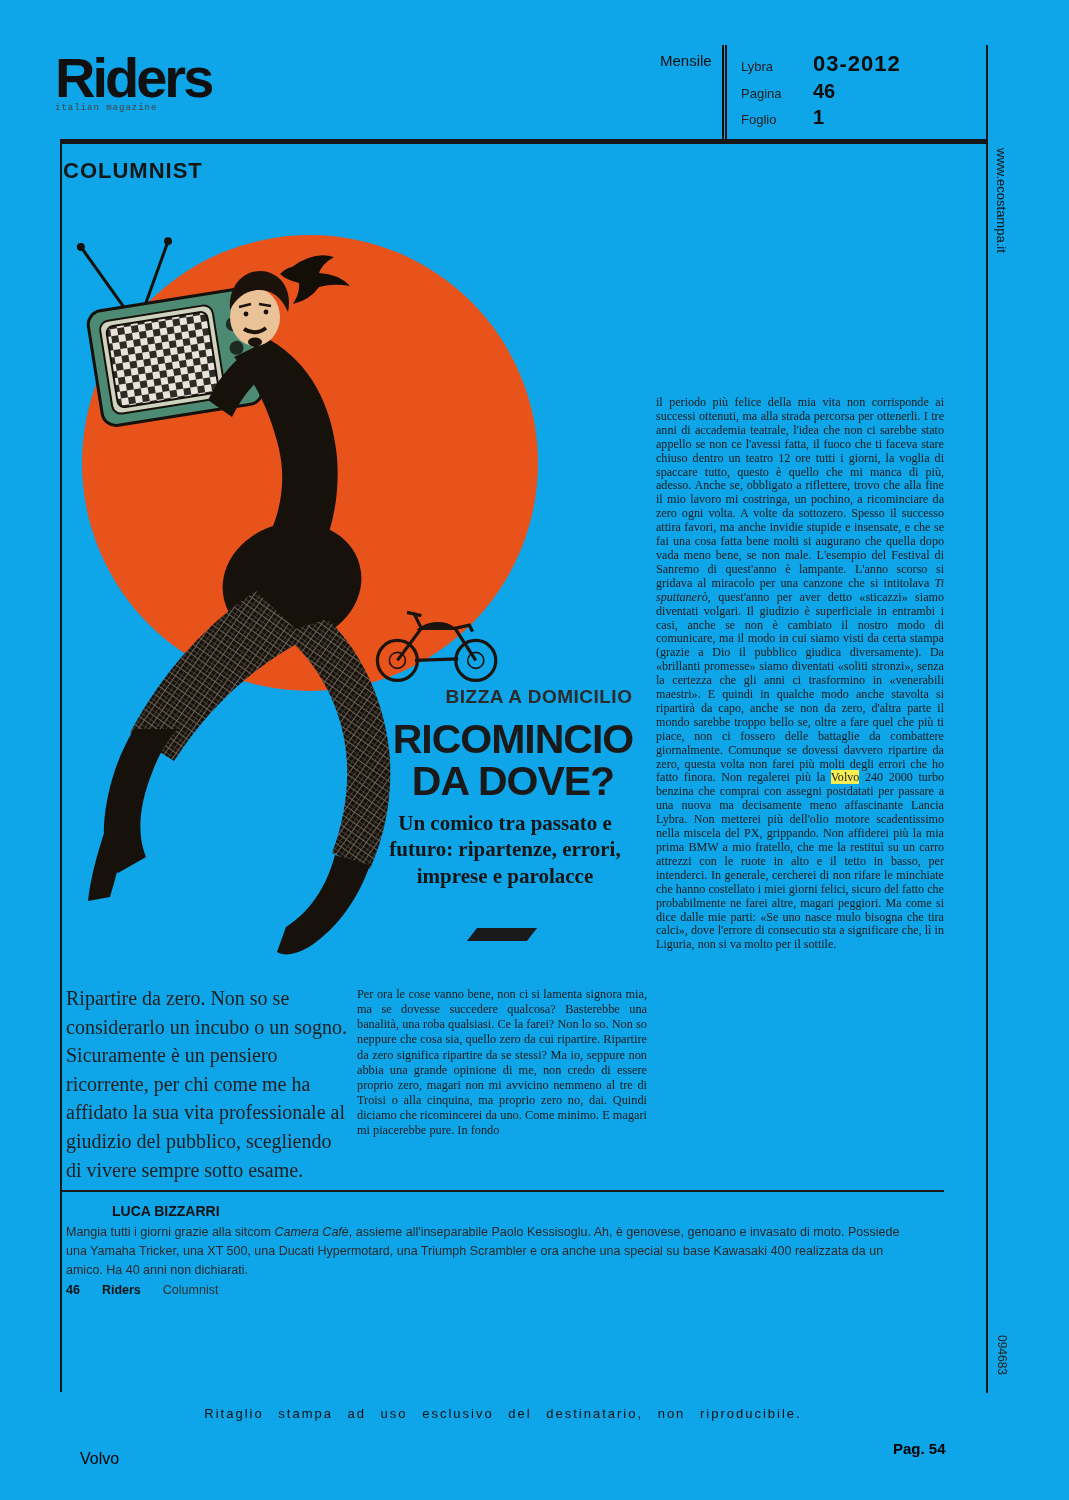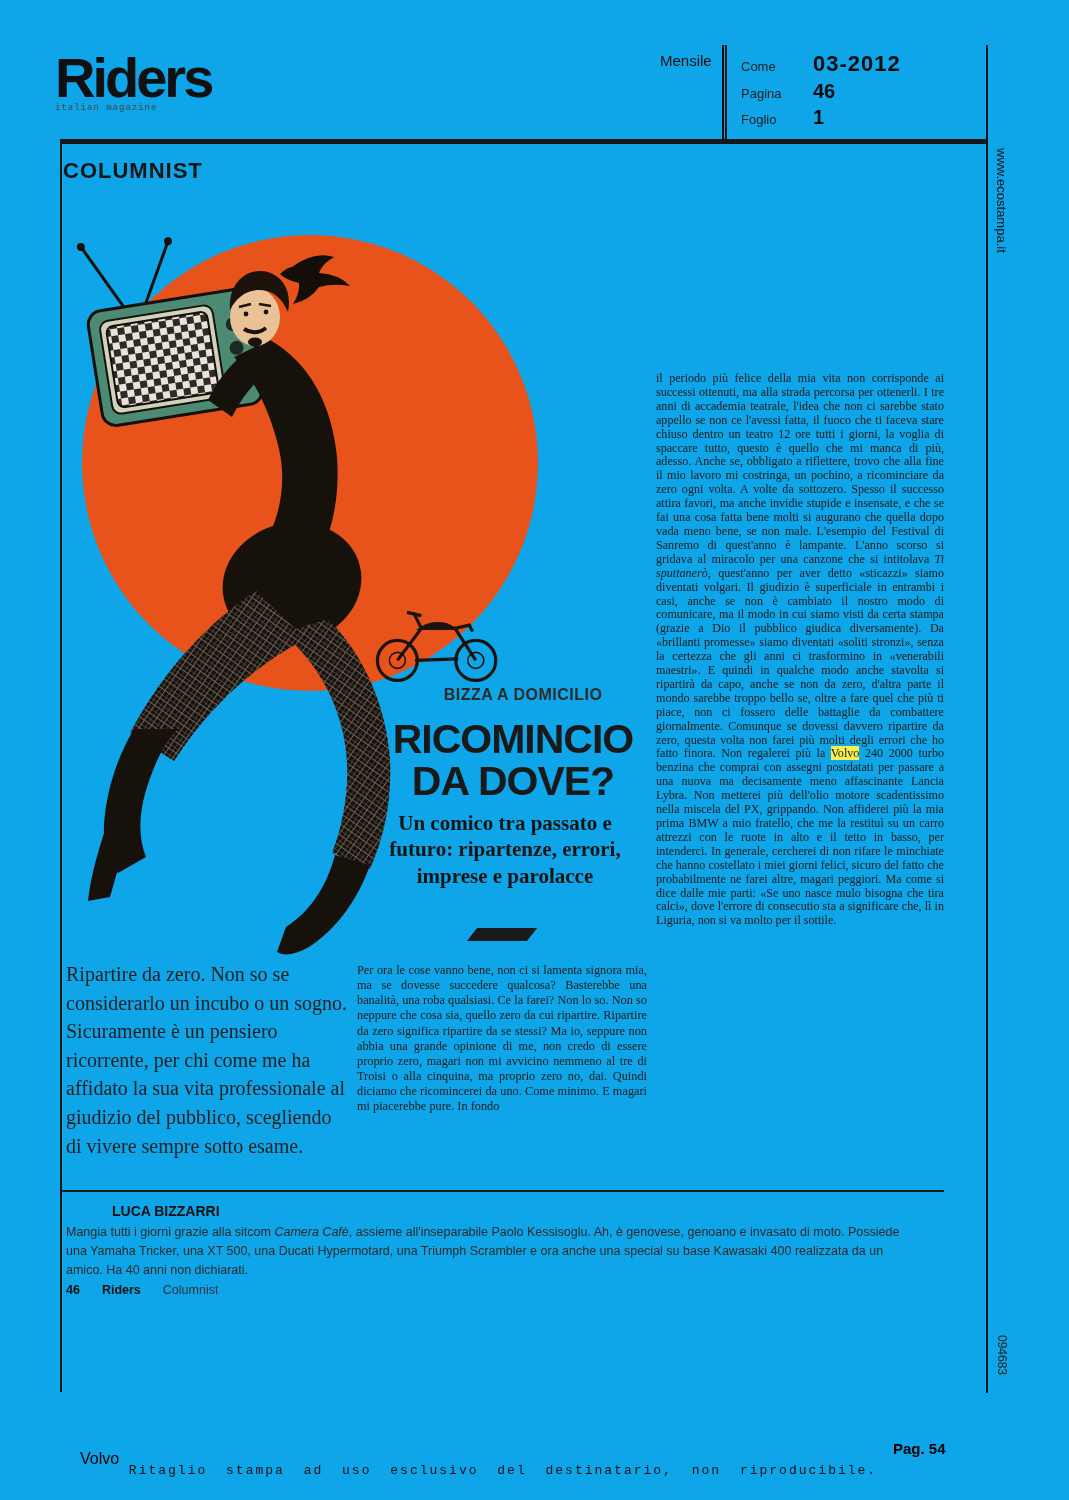--- a/index.html
+++ b/index.html
@@ -29,34 +29,34 @@
   .eco-url  { position:absolute; left:994px; top:148px; writing-mode:vertical-rl;
               font-family:"Liberation Sans",sans-serif; font-size:13px; color:#111; }
   .eco-code { position:absolute; left:995px; top:1335px; writing-mode:vertical-rl;
               font-family:"Liberation Sans",sans-serif; font-size:12px; color:#222; }
 
   .section-label { position:absolute; left:63px; top:158px; font-family:"Liberation Sans",sans-serif;
                    font-weight:900; font-size:22px; letter-spacing:1px; color:#161616; }
 
   .illustration { position:absolute; left:60px; top:205px; width:590px; height:780px; }
 
-  .kicker { position:absolute; left:373px; top:686px; width:300px; text-align:center;
-            font-family:"Liberation Sans",sans-serif; font-weight:bold; font-size:16px;
-            letter-spacing:.5px; color:#2b2b2b; }
+  .kicker { position:absolute; left:359px; top:686px; width:300px; text-align:center;
+            font-family:"Liberation Sans",sans-serif; font-weight:bold; font-size:19px;
+            letter-spacing:.5px; color:#2b2b2b;padding-left:30px; }
   .title { position:absolute; left:352px; top:710px; width:306px; margin:8px; text-align:center;
            font-family:"Liberation Sans",sans-serif; font-weight:900; font-size:41px;
            line-height:1.03; letter-spacing:-1px; color:#191919; }
   .subtitle { position:absolute; left:368px; top:810px; width:274px; text-align:center;
               font-family:"Liberation Serif",serif; font-weight:bold; font-size:21px;
               line-height:1.26; color:#151515; }
   .swoosh { position:absolute; left:472px; top:928px; width:60px; height:13px;
             background:#1a1a1a; transform:skewX(-38deg); }
 
   
-  .col { text-align:justify; }
+  .col { text-align:justify;margin-top:24px; }
   .col1 { position:absolute; left:66px; top:960px; width:282px; font-size:20px;
           line-height:1.43; color:#1f1f1f; text-align:left; }
   .col2 { position:absolute; left:357px; top:963px; width:290px; height:202px;
           font-size:12.3px; line-height:1.23; overflow:hidden; }
   .col3 { position:absolute; left:656px; top:372px; width:288px; height:798px;
           font-size:12.1px; line-height:1.15; overflow:hidden; }
   .seg-italic { font-style:italic; }
   .seg-highlight { background:#f7ee52; }
 
   
@@ -64,42 +64,42 @@
   .bio-name { position:absolute; left:66px; top:1203px; font-family:"Liberation Sans",sans-serif;
               font-weight:bold; font-size:14px; color:#111;padding-left:46px; }
   .bio-text { position:absolute; left:66px; top:1223px; width:850px;
               font-family:"Liberation Sans",sans-serif; font-size:12.5px; line-height:1.5; color:#2a2a2a; }
   .folio { position:absolute; left:66px; top:1283px; font-family:"Liberation Sans",sans-serif;
            font-size:12.5px; color:#111; }
   .folio .f-num, .folio .f-mag { font-weight:bold; margin-right:22px; }
   .folio .f-sec { color:#333; }
 
   
-  .disclaimer { position:absolute; left:60px; top:1463px; width:886px; text-align:center;
-                font-family:Liberation Mono, monospace; font-size:13px; letter-spacing:2px;
+  .disclaimer { position:absolute; left:60px; top:1406px; width:886px; text-align:center;
+                font-family:Liberation Sans, sans-serif; font-size:13px; letter-spacing:2px;
                 word-spacing:9px; color:#111; }
   .subject { position:absolute; left:80px; top:1450px; font-family:"Liberation Sans",sans-serif;
              font-size:16px; color:#000; }
   .page-ref { position:absolute; left:893px; top:1440px; font-family:"Liberation Sans",sans-serif;
               font-size:15px; font-weight:bold; color:#000; }
 </style>
 </head>
 <body>
 
 <div class="page">
 
   <div class="logo">
     <div class="logo-text">Riders</div>
     <div class="logo-sub">italian magazine</div>
   </div>
   <div class="frequency">Mensile</div>
 
   <div class="meta-box">
     <div class="meta-row big">
-      <span class="meta-label">Come</span>
+      <span class="meta-label">Lybra</span>
       <span class="meta-value">03-2012</span>
     </div>
     <div class="meta-row">
       <span class="meta-label">Pagina</span>
       <span class="meta-value">46</span>
     </div>
     <div class="meta-row">
       <span class="meta-label">Foglio</span>
       <span class="meta-value">1</span>
     </div>

